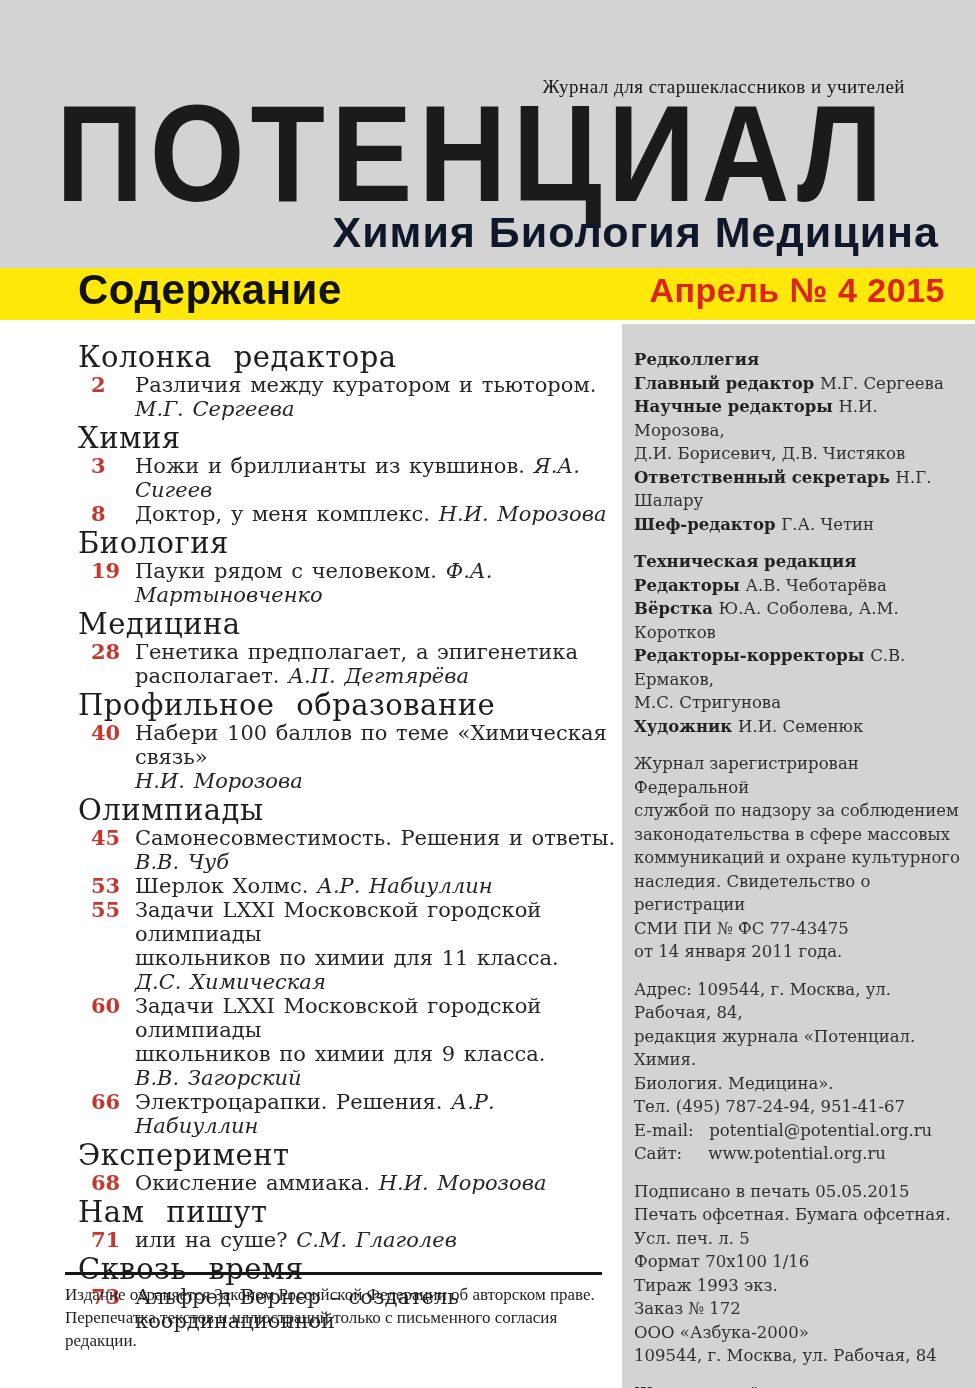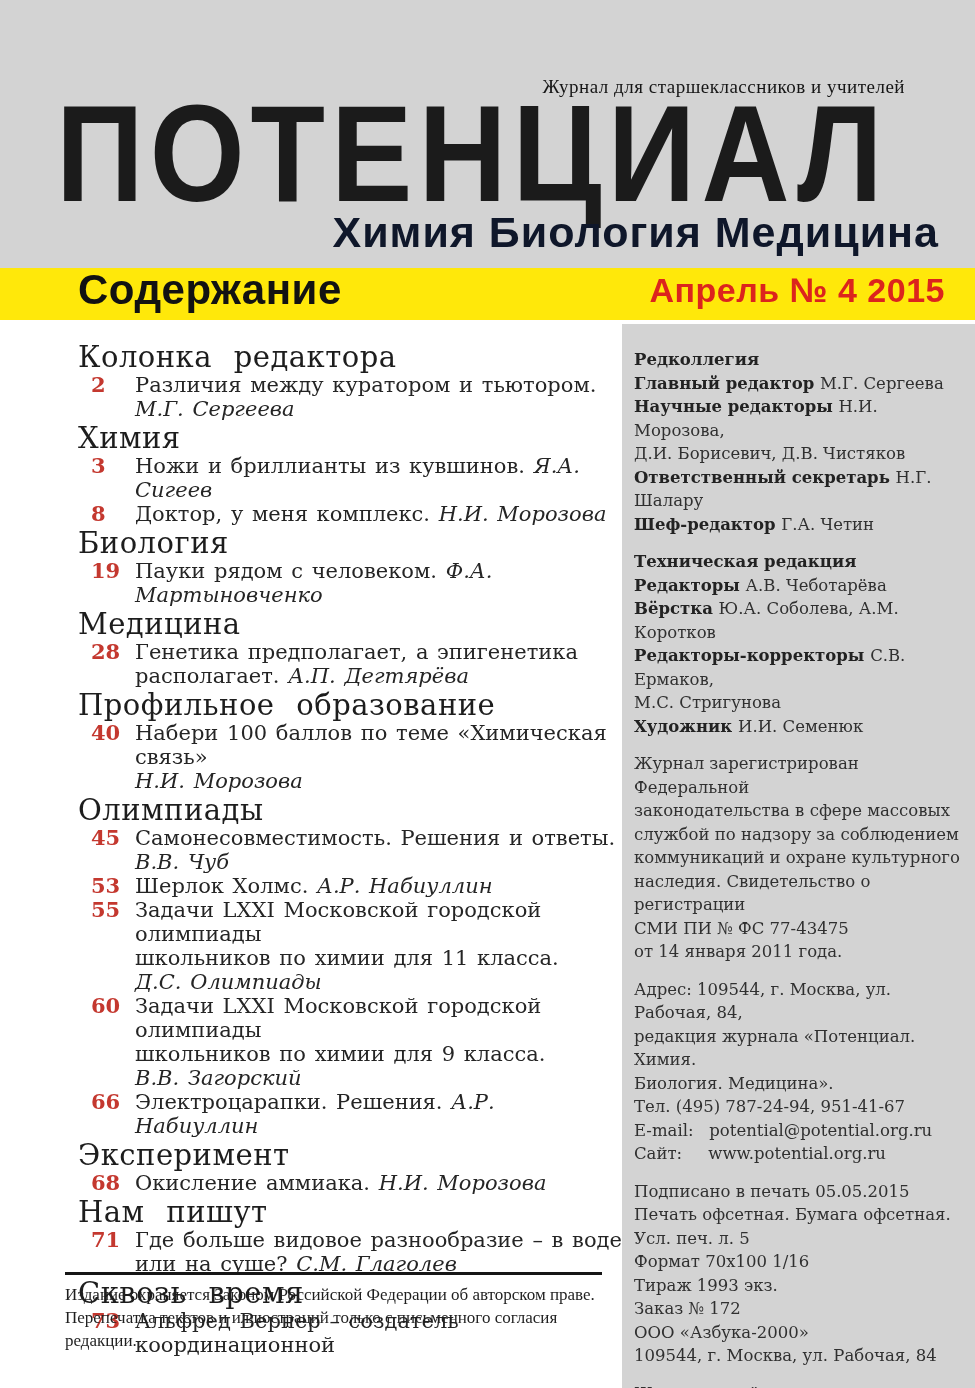--- a/index.html
+++ b/index.html
@@ -142,21 +142,21 @@
             <div class="toc-page">53</div>
             <div class="toc-text">
               <div class="toc-line"><span>Шерлок Холмс. </span><span class="it">А.Р. Набиуллин</span></div>
             </div>
           </div>
           <div class="toc-entry">
             <div class="toc-page">55</div>
             <div class="toc-text">
               <div class="toc-line"><span>Задачи LXXI Московской городской олимпиады</span></div>
               <div class="toc-line"><span>школьников по химии для 11 класса.</span></div>
-              <div class="toc-line"><span class="it">Д.С. Олимпиады</span></div>
+              <div class="toc-line"><span class="it">Д.С. Химическая</span></div>
             </div>
           </div>
           <div class="toc-entry">
             <div class="toc-page">60</div>
             <div class="toc-text">
               <div class="toc-line"><span>Задачи LXXI Московской городской олимпиады</span></div>
               <div class="toc-line"><span>школьников по химии для 9 класса.</span></div>
               <div class="toc-line"><span class="it">В.В. Загорский</span></div>
             </div>
           </div>
@@ -170,21 +170,20 @@
           <div class="toc-entry">
             <div class="toc-page">68</div>
             <div class="toc-text">
               <div class="toc-line"><span>Окисление аммиака. </span><span class="it">Н.И. Морозова</span></div>
             </div>
           </div>
           <div class="toc-heading">Нам пишут</div>
           <div class="toc-entry">
             <div class="toc-page">71</div>
             <div class="toc-text">
-              <div class="toc-line"><span>Где больше видовое разнообразие – в воде</span></div>
               <div class="toc-line"><span>или на суше? </span><span class="it">С.М. Глаголев</span></div>
             </div>
           </div>
           <div class="toc-heading">Сквозь время</div>
           <div class="toc-entry">
             <div class="toc-page">73</div>
             <div class="toc-text">
               <div class="toc-line"><span>Альфред Вернер – создатель координационной</span></div>
             </div>
           </div>
@@ -209,22 +208,22 @@
           <div class="sb-block">
             <div class="sb-line"><b>Техническая редакция</b></div>
             <div class="sb-line"><b>Редакторы </b><span>А.В. Чеботарёва</span></div>
             <div class="sb-line"><b>Вёрстка </b><span>Ю.А. Соболева, А.М. Коротков</span></div>
             <div class="sb-line"><b>Редакторы-корректоры </b><span>С.В. Ермаков,</span></div>
             <div class="sb-line"><span>М.С. Стригунова</span></div>
             <div class="sb-line"><b>Художник </b><span>И.И. Семенюк</span></div>
           </div>
           <div class="sb-block">
             <div class="sb-line"><span>Журнал зарегистрирован Федеральной</span></div>
+            <div class="sb-line"><span>службой по надзору за соблюдением</span></div>
             <div class="sb-line"><span>законодательства в сфере массовых</span></div>
-            <div class="sb-line"><span>службой по надзору за соблюдением</span></div>
             <div class="sb-line"><span>коммуникаций и охране культурного</span></div>
             <div class="sb-line"><span>наследия. Свидетельство о регистрации</span></div>
             <div class="sb-line"><span>СМИ ПИ № ФС 77-43475</span></div>
             <div class="sb-line"><span>от 14 января 2011 года.</span></div>
           </div>
           <div class="sb-block">
             <div class="sb-line"><span>Адрес: 109544, г. Москва, ул. Рабочая, 84,</span></div>
             <div class="sb-line"><span>редакция журнала «Потенциал. Химия.</span></div>
             <div class="sb-line"><span>Биология. Медицина».</span></div>
             <div class="sb-line"><span>Тел. (495) 787-24-94, 951-41-67</span></div>

